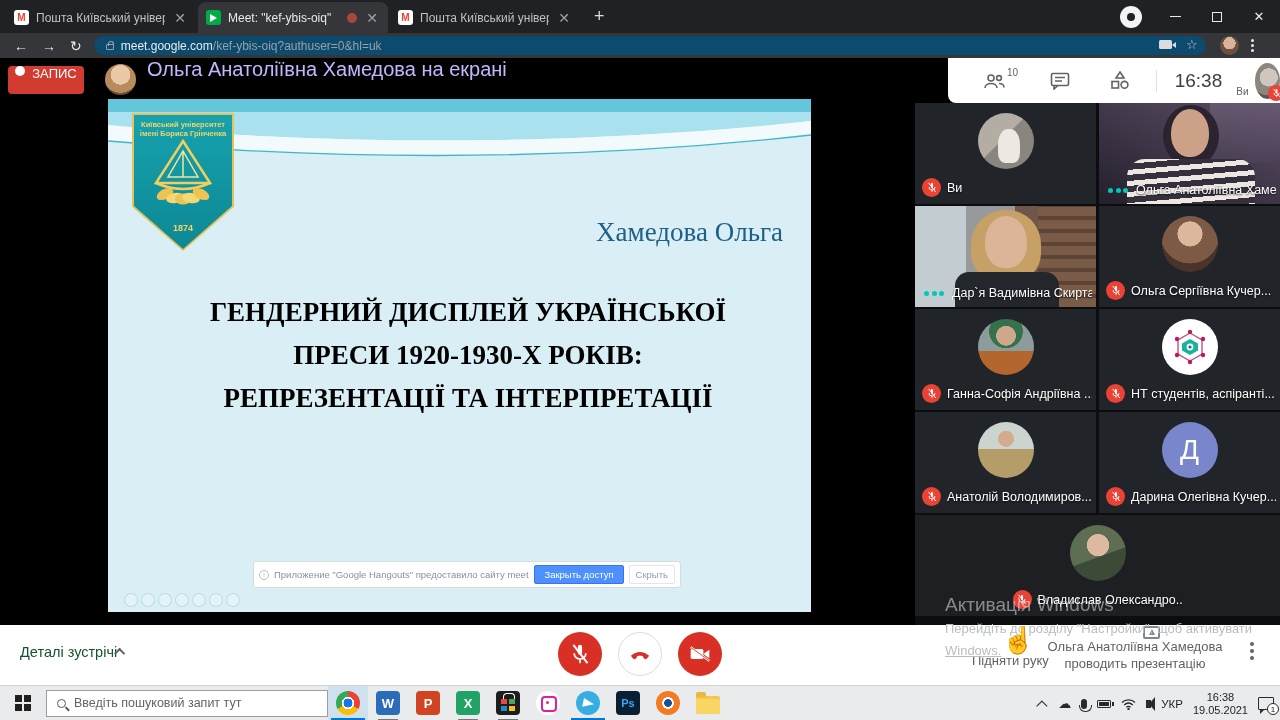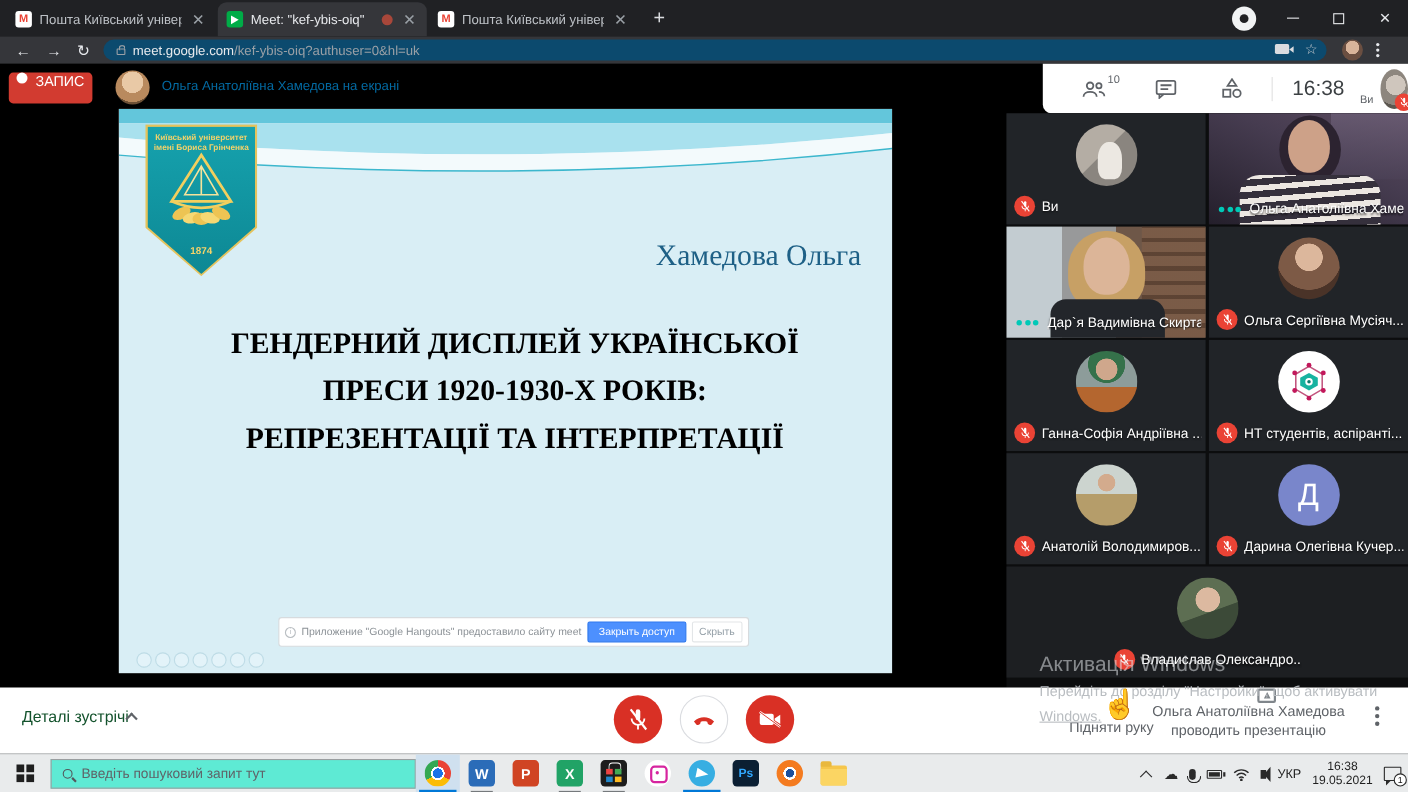--- a/index.html
+++ b/index.html
@@ -44,21 +44,21 @@
   .vdots i { width:3px; height:3px; border-radius:50%; background:#e8eaed; }
 
   
   #content { position:absolute; left:0; top:58px; width:1280px; height:567px; background:#000; }
 
   #recbadge { position:absolute; left:8px; top:8px; width:76px; height:28px; background:#d23b30; border-radius:4px;
     display:flex; align-items:flex-start; justify-content:center; gap:7px; color:#fff; font-weight:normal; font-size:13px; }
   #recbadge i { width:10px; height:10px; border-radius:50%; background:#fff; }
   #hdr-avatar { position:absolute; left:105px; top:6px; width:31px; height:31px; border-radius:50%;
     background:radial-gradient(circle at 50% 35%, #e9c9a6 0 38%, #b98a5e 39% 70%, #6e5136 71%); }
-  #hdr-text { position:absolute; left:147px; top:13px; color:#0369a1; font-size:12px; }
+  #hdr-text { position:absolute; left:147px; top:0; color:#c4b5fd; font-size:20px; }
 
   #whitebar { position:absolute; left:948px; top:0; width:332px; height:45px; background:#fff; border-radius:0 0 0 8px;
     display:flex; align-items:center; }
   .wb-ic { position:relative; margin-left:34px; color:#5f6368; }
   .wb-ic svg { display:block; }
   .sup10 { position:absolute; right:-12px; top:-6px; font-size:10px; color:#5f6368; }
   .wb-sep { width:1px; height:22px; background:#e0e0e0; margin-left:26px; }
   #wb-time { margin-left:18px; font-size:19px; color:#3c4043; }
   #wb-self { margin-left:14px; font-size:10px; color:#5f6368; align-self:flex-end; margin-bottom:6px; }
   #wb-ava { position:relative; width:36px; height:36px; border-radius:50%; margin-left:6px;
@@ -144,21 +144,21 @@
   .present-ic { position:absolute; left:1143px; top:1px; width:17px; height:13px; border:2px solid #80868b; border-radius:2px; }
   .present-ic::after { content:""; position:absolute; left:3.5px; top:1px; border-bottom:6px solid #80868b; border-left:3px solid transparent; border-right:3px solid transparent; }
   #morebar { position:absolute; left:1250px; top:17px; display:flex; flex-direction:column; gap:3px; }
   #morebar i { width:4px; height:4px; border-radius:50%; background:#5f6368; }
 
   
   #taskbar { position:absolute; left:0; top:685px; width:1280px; height:35px; background:#e9ebec; border-top:1px solid #d2d4d5; display:flex; align-items:center; }
   #startbtn { width:46px; height:35px; display:flex; align-items:center; justify-content:center; }
   .winlogo { display:grid; grid-template-columns:7px 7px; grid-template-rows:7px 7px; gap:1.5px; }
   .winlogo i { background:#1f1f1f; }
-  #searchbox { width:332px; height:27px; background:#5eead4; border:1px solid #9b9ea0; display:flex; align-items:center; gap:8px; padding:0 10px; color:#5f6469; font-size:12.5px; }
+  #searchbox { width:282px; height:27px; background:#ffffff; border:1px solid #9b9ea0; display:flex; align-items:center; gap:8px; padding:0 10px; color:#5f6469; font-size:12.5px; }
   .mag { position:relative; width:9px; height:9px; border:1.5px solid #54585c; border-radius:50%; flex:0 0 9px; }
   .mag::after { content:""; position:absolute; left:7px; top:8px; width:5px; height:1.5px; background:#54585c; transform:rotate(45deg); }
   .tb-app { position:relative; width:40px; height:35px; display:flex; align-items:center; justify-content:center; }
   .tb-app.focus { background:#cfe0ef; }
   .underline { position:absolute; bottom:0; left:3px; right:3px; height:3px; background:#0078d7; }
   .underline.thin { height:2px; left:10px; right:10px; background:#75797c; }
   .app24 { width:24px; height:24px; border-radius:4px; display:flex; align-items:center; justify-content:center; color:#fff; font-weight:bold; font-size:13px; }
   .chrome { border-radius:50%; background:
       radial-gradient(circle at 50% 50%, #1a73e8 0 26%, #fff 27% 36%, transparent 37%),
       conic-gradient(#ea4335 0 120deg, #fbbc05 120deg 240deg, #34a853 240deg 360deg); }
@@ -402,21 +402,21 @@
           <span class="mutecirc">
             <svg width="10" height="11" viewBox="0 0 24 26">
                 <g fill="#fff">
                   <rect x="9.5" y="2" width="5" height="12" rx="2.5"></rect>
                   <path d="M6 12a6 6 0 0 0 12 0h2a8 8 0 0 1-16 0z"></path>
                   <rect x="11" y="19" width="2" height="5"></rect>
                 </g>
                 <line x1="4" y1="2" x2="21" y2="24" stroke="#fff" stroke-width="2.4"></line>
               </svg>
           </span>
-          <span class="nm">Ольга Сергіївна Мусіяч...</span>
+          <span class="nm">Ольга Сергіївна Кучер...</span>
         </span>
       </div>
 
       <div class="tile" style="left:0;top:206px;width:181px;height:101px">
         <span class="ava56 circ ava-hanna"></span>
         <span class="label">
           <span class="mutecirc">
             <svg width="10" height="11" viewBox="0 0 24 26">
                 <g fill="#fff">
                   <rect x="9.5" y="2" width="5" height="12" rx="2.5"></rect>

